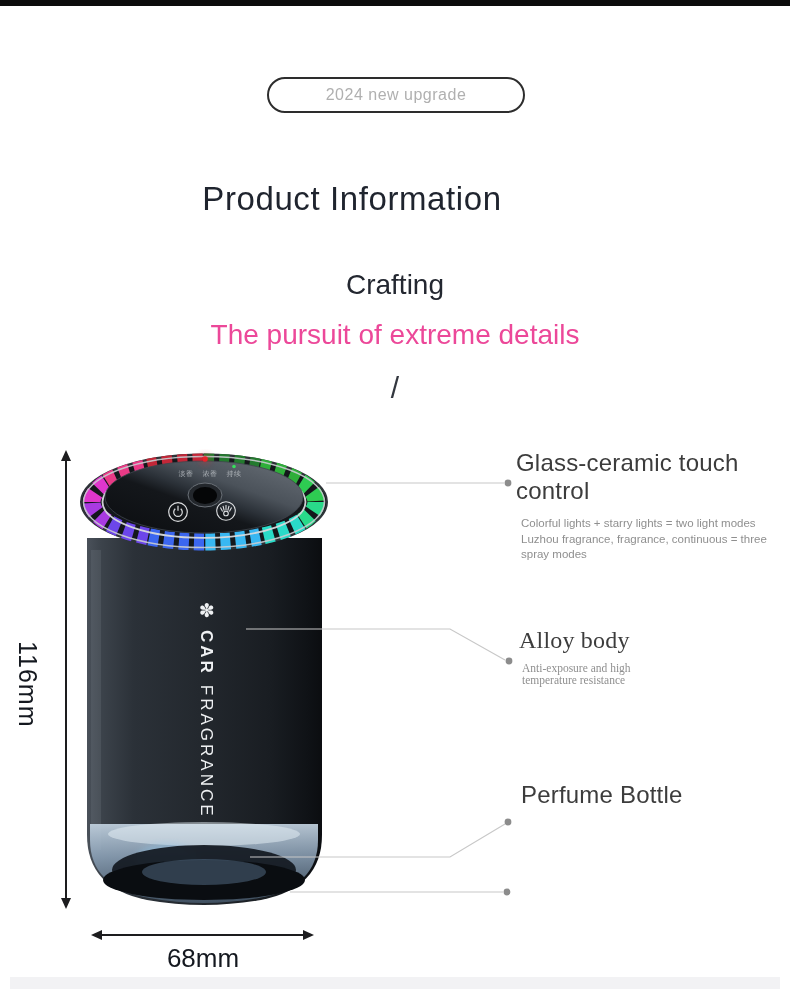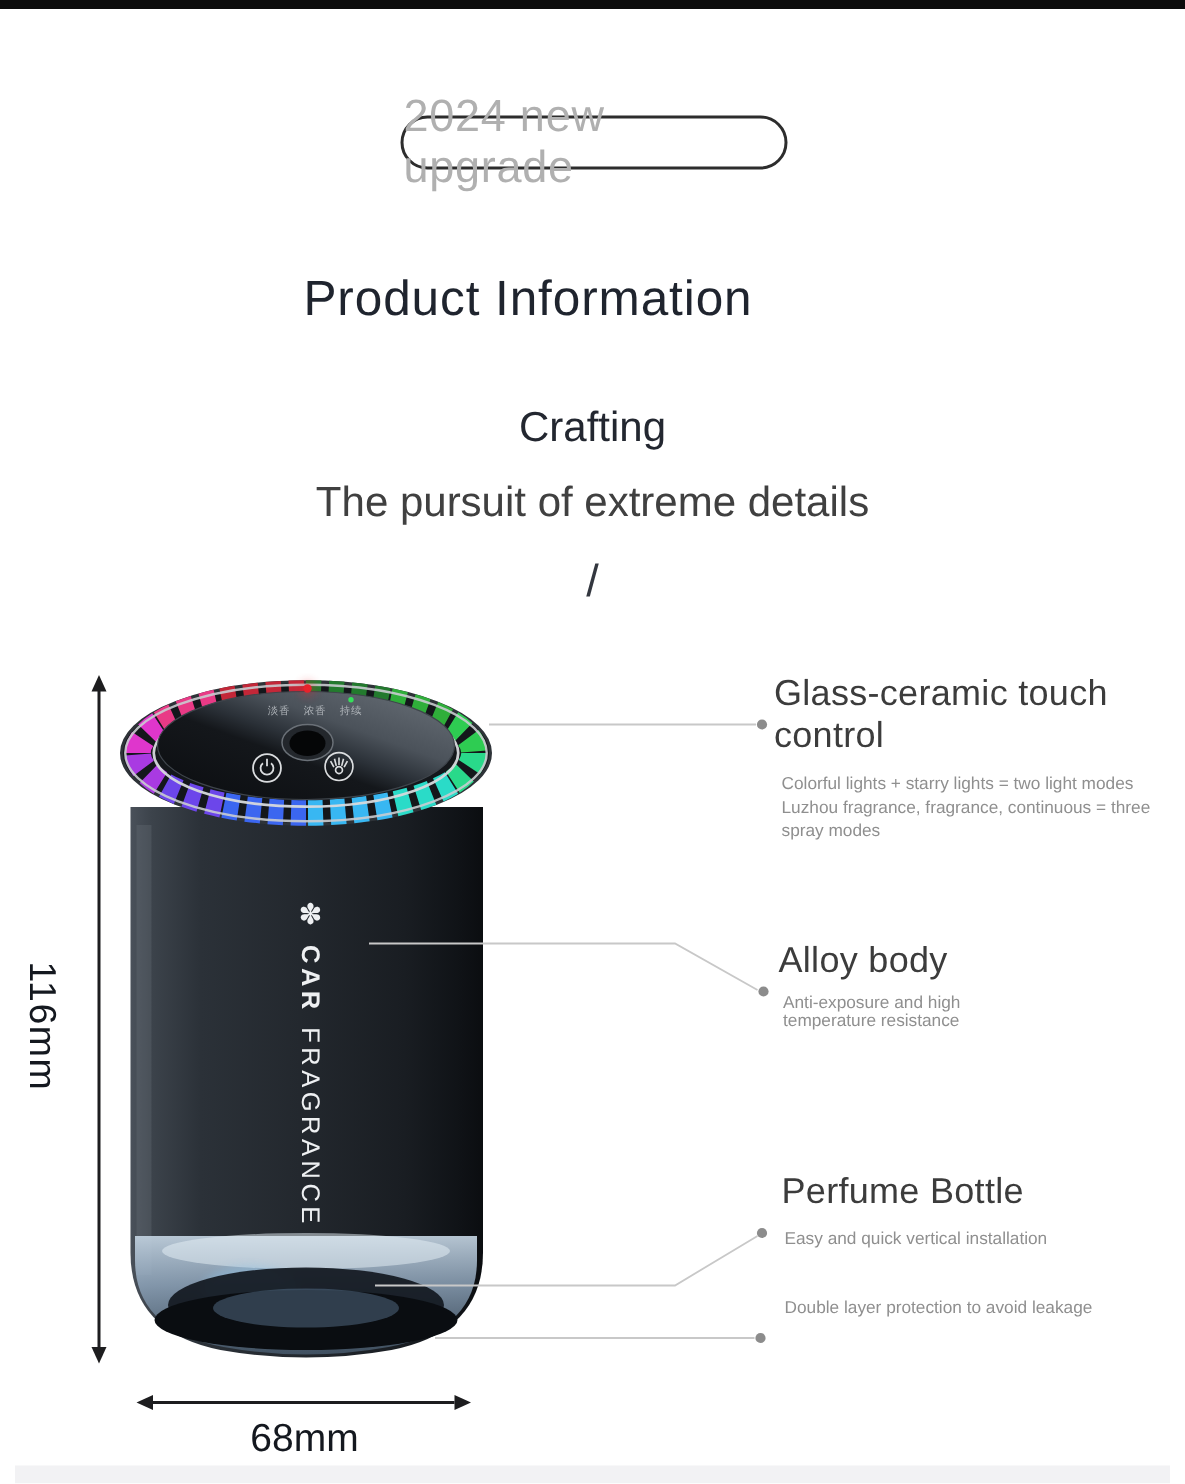--- a/index.html
+++ b/index.html
@@ -12,27 +12,27 @@
 
   
   #top-bar{left:0;top:0;width:790px;height:6px;background:#0c0c0c;}
   #bottom-strip{left:10px;top:977px;width:770px;height:12px;background:#f2f2f4;}
 
   
   #badge{
     left:267px;top:77px;width:254px;height:32px;
     border:2px solid #2d2d2d;border-radius:19px;
     display:flex;align-items:center;justify-content:center;
-    font-size:30px;color:#b0b0b0;letter-spacing:.5px;
+    font-size:16px;color:#b0b0b0;letter-spacing:.5px;
   }
 
   
   #title{left:0;top:180px;width:704px;text-align:center;font-size:33px;color:#1f242e;letter-spacing:.6px;}
   #subtitle{left:0;top:269px;width:790px;text-align:center;font-size:28px;color:#232730;}
-  #tagline{left:0;top:319px;width:790px;text-align:center;font-size:28px;color:#404040;}
+  #tagline{left:0;top:319px;width:790px;text-align:center;font-size:28px;color:#ec4899;}
   #divider{left:0;top:371px;width:790px;text-align:center;font-size:30px;color:#33373f;}
 
   
   .dim-line{background:#1d1d1f;}
   #vdim-line{left:65px;top:460px;width:2px;height:439px;}
   #vdim-arrow-top{left:61px;top:450px;width:0;height:0;border-left:5px solid transparent;border-right:5px solid transparent;border-bottom:11px solid #1d1d1f;}
   #vdim-arrow-bot{left:61px;top:898px;width:0;height:0;border-left:5px solid transparent;border-right:5px solid transparent;border-top:11px solid #1d1d1f;}
   #hdim-line{left:102px;top:934px;width:201px;height:2px;}
   #hdim-arrow-left{left:91px;top:930px;width:0;height:0;border-top:5px solid transparent;border-bottom:5px solid transparent;border-right:11px solid #1d1d1f;}
   #hdim-arrow-right{left:303px;top:930px;width:0;height:0;border-top:5px solid transparent;border-bottom:5px solid transparent;border-left:11px solid #1d1d1f;}
@@ -49,21 +49,21 @@
   #brand-text .brand-bold{font-weight:700;margin-inline-end:9px;}
 
   
   #connector-svg{left:0;top:0;pointer-events:none;}
 
   
   .callout h3{margin:0;font-weight:400;font-size:24px;color:#3c3c3c;letter-spacing:.2px;}
   .callout .sub{color:#8f8f8f;font-size:11.5px;line-height:1.36;}
   #callout-0{left:516px;top:449px;}
   #callout-0 .sub{margin:11px 0 0 5px;width:258px;}
-  #callout-1{left:519px;top:627px;}
+  #callout-1{left:519px;top:627px;font-family:Liberation Serif, serif;}
   #callout-1 .sub{margin:8px 0 0 3px;width:140px;line-height:1.08;}
   #callout-2{left:521px;top:781px;}
   #callout-2 .sub{margin:10px 0 0 2px;width:250px;}
   #callout-3{left:521px;top:856px;}
   #callout-3 .sub{margin:9px 0 0 2px;width:260px;}
 </style>
 </head>
 <body>
 
 <div class="abs" id="top-bar"></div>
@@ -209,24 +209,18 @@
 
 <div class="abs callout" id="callout-1">
   <h3>Alloy body</h3>
   <div class="sub">
     <div>Anti-exposure and high temperature resistance</div>
   </div>
 </div>
 
 <div class="abs callout" id="callout-2">
   <h3>Perfume Bottle</h3>
-  <div class="sub">
-    <div>Easy and quick vertical installation</div>
-  </div>
 </div>
 
 <div class="abs callout" id="callout-3">
-  <div class="sub">
-    <div>Double layer protection to avoid leakage</div>
-  </div>
 </div>
 
 <div class="abs" id="bottom-strip"></div>
 
 </body></html>

